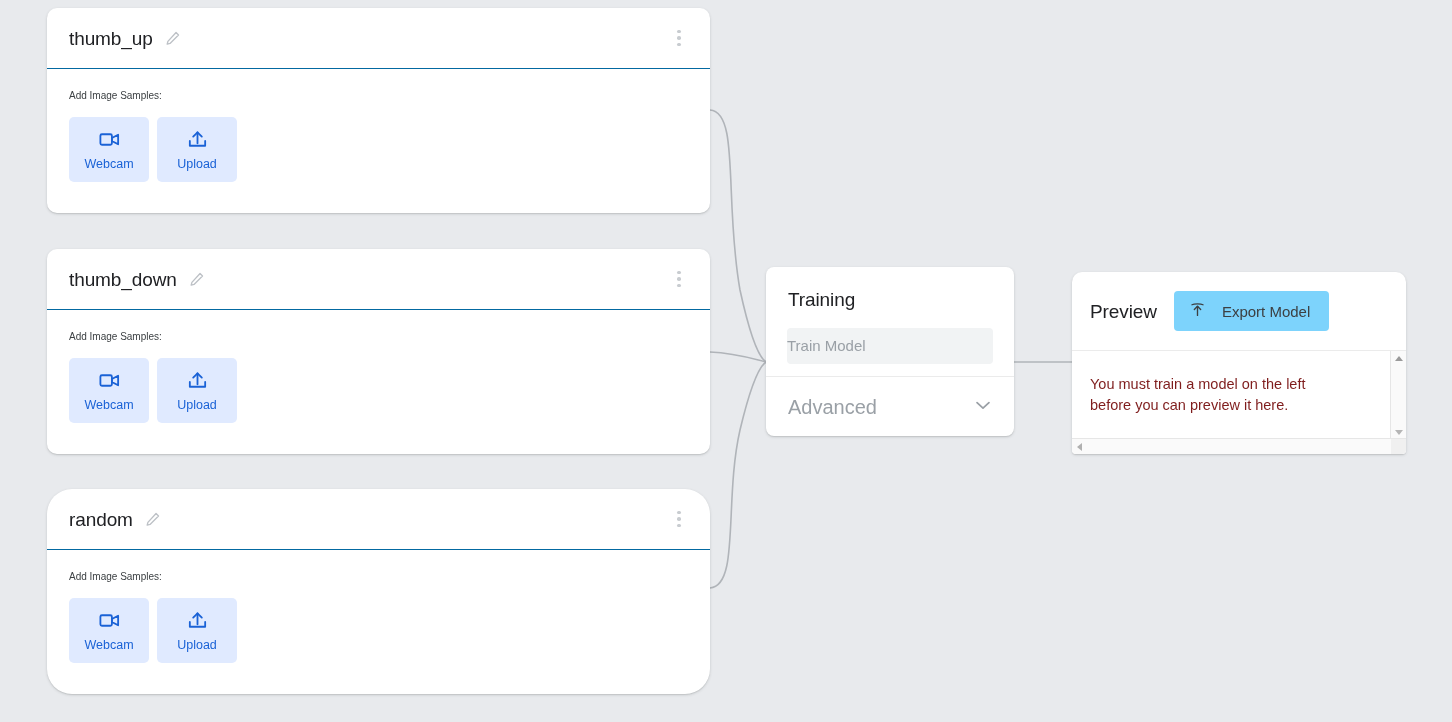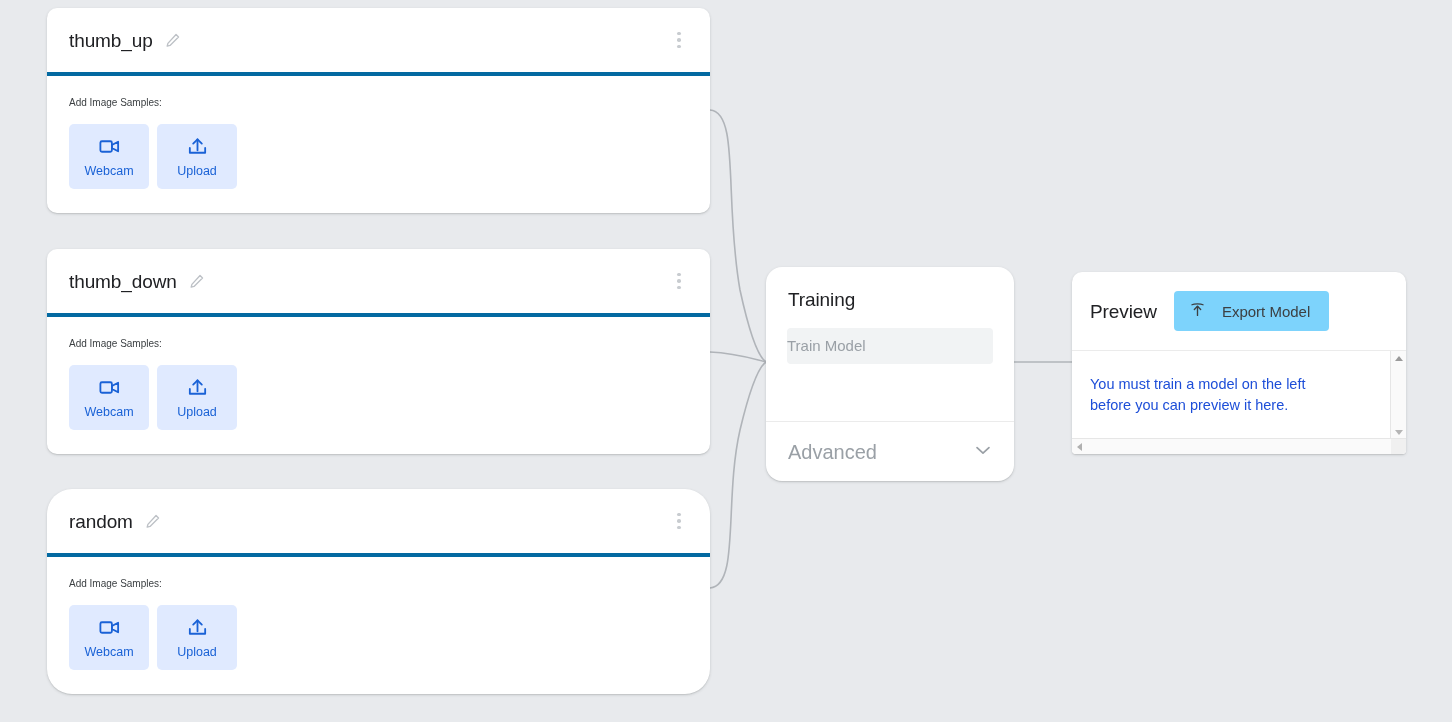--- a/index.html
+++ b/index.html
@@ -34,23 +34,23 @@
     border-radius: 10px;
     box-shadow: 0 1px 3px rgba(60,64,67,0.18), 0 1px 1px rgba(60,64,67,0.10);
     z-index: 2;
     overflow: hidden;
   }
   .class-card.c1 { top: 8px;   height: 205px; }
   .class-card.c2 { top: 249px; height: 205px; }
   .class-card.c3 { top: 489px; height: 205px; border-radius: 25px; }
 
   .card-head {
-    height: 68px;
+    height: 61px;
     box-sizing: border-box;
-    border-bottom: 4px solid #0369a1;
+    border-bottom: 1px solid #0369a1;
     display: flex;
     align-items: center;
     padding: 0 18px 0 22px;
     position: relative;
   }
   .class-title {
     font-size: 19px;
     color: #202124;
     letter-spacing: -0.1px;
     line-height: 1;
@@ -120,23 +120,23 @@
     line-height: 1;
   }
   .sample-btn svg { display: block; }
 
   
   #training-panel {
     position: absolute;
     left: 766px;
     top: 267px;
     width: 248px;
-    height: 214px;
+    height: 169px;
     background: #ffffff;
-    border-radius: 16px;
+    border-radius: 8px;
     box-shadow: 0 1px 3px rgba(60,64,67,0.18), 0 1px 1px rgba(60,64,67,0.10);
     z-index: 2;
     overflow: hidden;
   }
   .panel-title {
     font-size: 19px;
     color: #202124;
     letter-spacing: -0.1px;
     padding: 23px 0 0 22px;
     line-height: 1;
@@ -218,21 +218,21 @@
   }
 
   #preview-body {
     position: relative;
     height: 103px;
     overflow: hidden;
     border-radius: 0 0 4px 4px;
   }
   #preview-message {
     font-size: 14.5px;
-    color: #1d4ed8;
+    color: #7f1d1d;
     line-height: 1.42;
     padding: 23px 22px 0 18px;
     width: 272px;
     box-sizing: border-box;
   }
 
   
   .scroll-v {
     position: absolute;
     right: 0;

